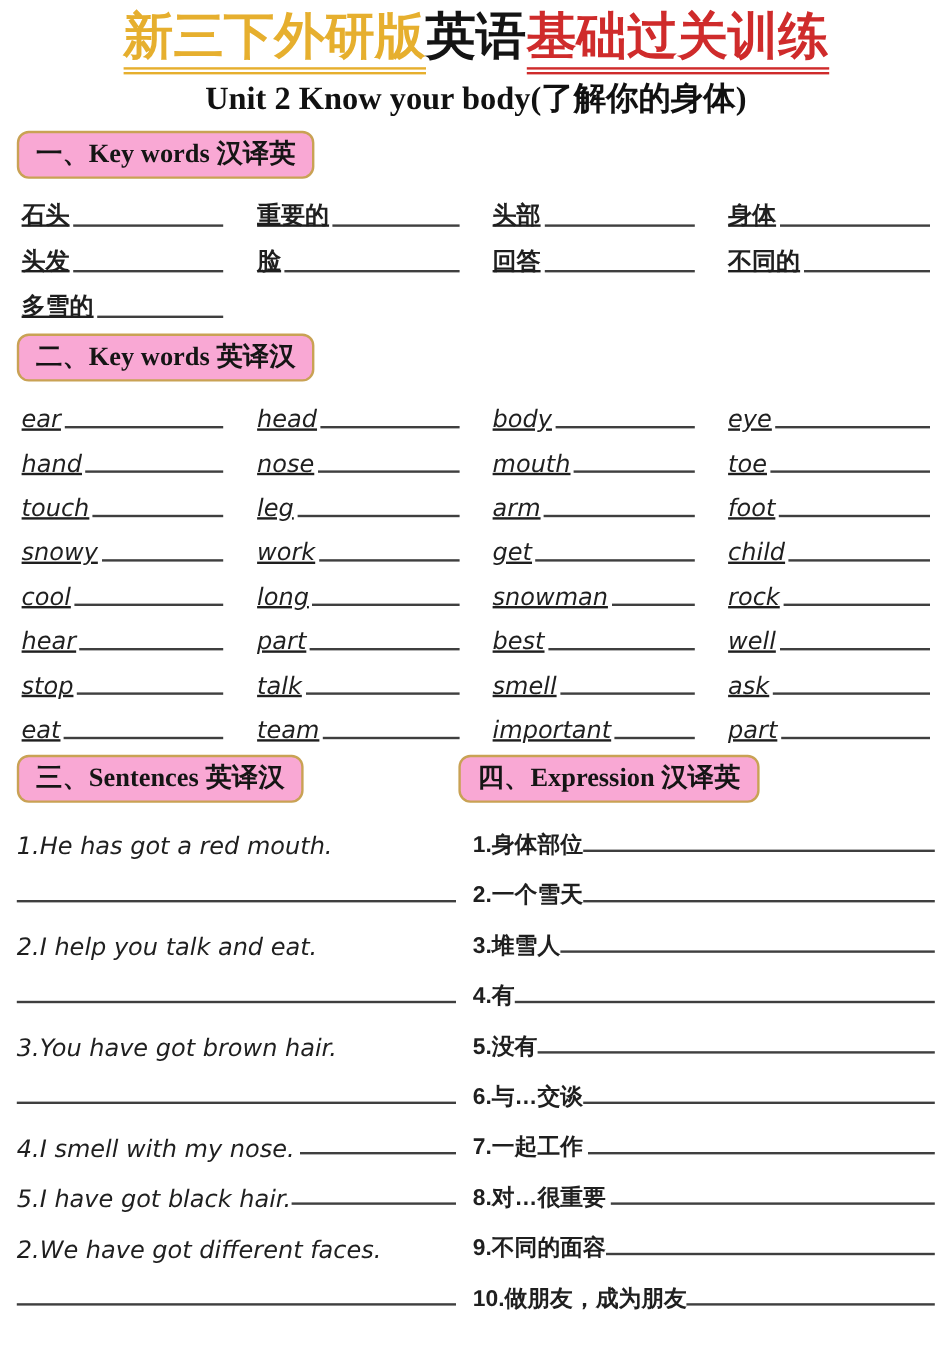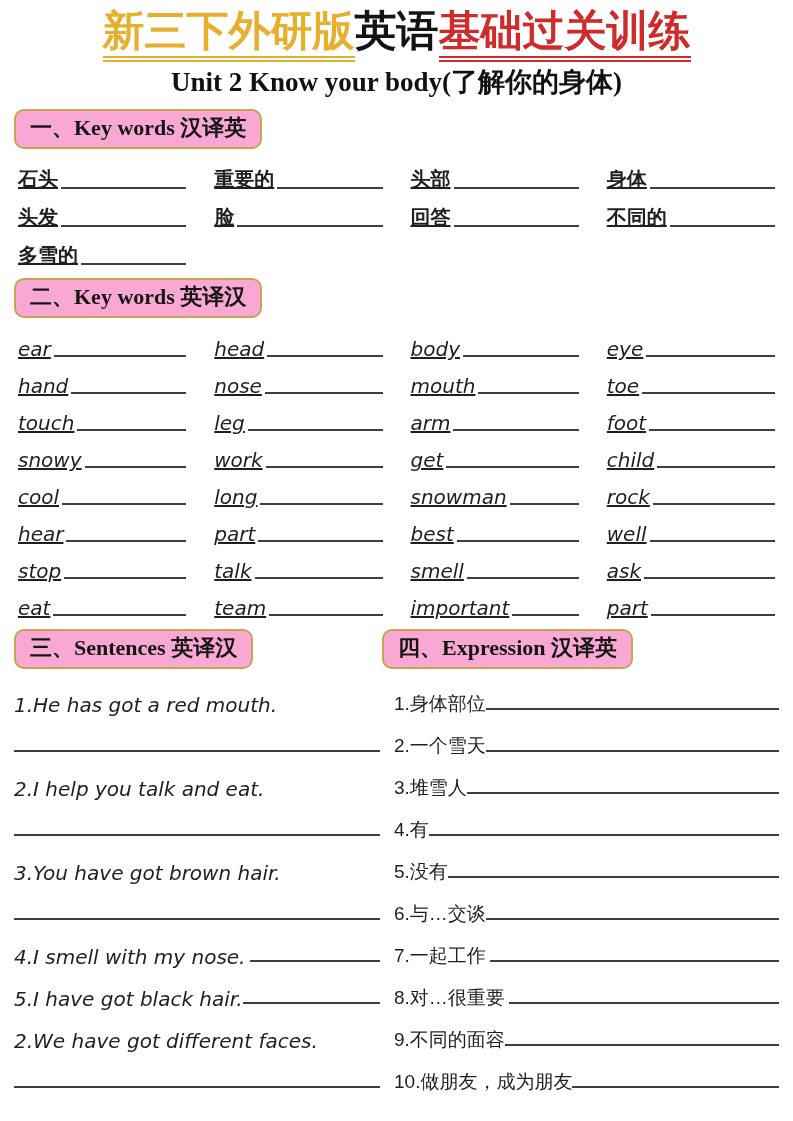--- a/index.html
+++ b/index.html
@@ -36,21 +36,21 @@
   .en .lbl{font-style:italic;font-size:20px;font-family:"DejaVu Sans",sans-serif;}
   .blank{flex:1;border-bottom:2px solid #3f3f3f;margin-bottom:4px;min-width:18px;}
   
   .bottom-heads{display:flex;align-items:flex-end;}
   .bh-spacer{width:364px;}
   .bottom{display:flex;padding:0 14px;margin-top:2px;}
   .col-left{width:366px;margin-right:14px;display:flex;flex-direction:column;}
   .col-right{flex:1;display:flex;flex-direction:column;}
   .slot{height:42px;display:flex;align-items:flex-end;}
   .sentence{font-style:italic;font-size:20px;font-family:"DejaVu Sans",sans-serif;white-space:nowrap;}
-  .expr{font-weight:normal;font-size:19px;white-space:nowrap;}
+  .expr{font-weight:bold;font-size:19px;white-space:nowrap;}
   .blankline{flex:1;border-bottom:2px solid #3f3f3f;margin-bottom:7px;min-width:18px;}
 </style>
 </head>
 <body>
 
 <div class="page">
 
   
   <div class="title">
     <span class="t-gold">新三下外研版</span><span class="t-black">英语</span><span class="t-red">基础过关训练</span>

